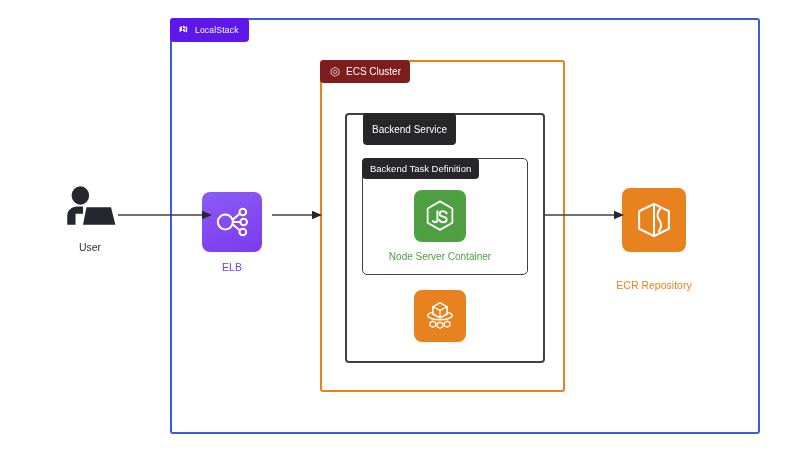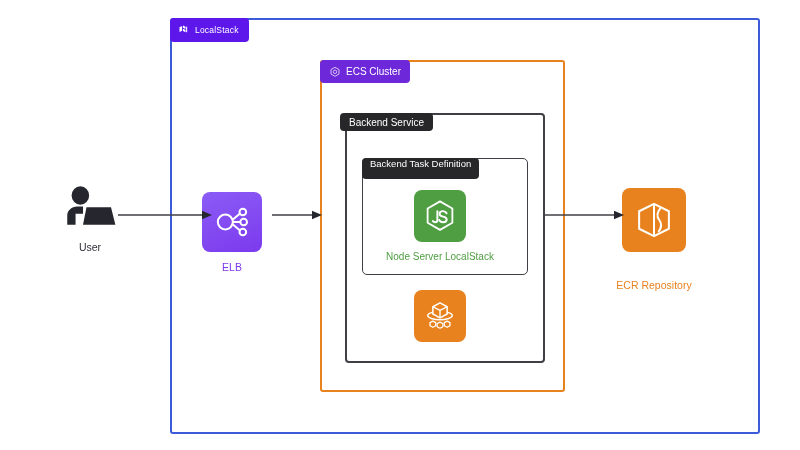--- a/index.html
+++ b/index.html
@@ -30,47 +30,47 @@
   }
   .ls-logo{width:12px;height:12px;display:block;flex:none;}
 
   
   .ecs-box{
     position:absolute;left:320px;top:60px;width:245px;height:332px;
     border:2px solid #e8821e;border-radius:3px;box-sizing:border-box;
   }
   .ecs-tab{
     position:absolute;left:320px;top:60px;height:23px;
-    background:#6d28d9;border-radius:4px;
+    background:#7f1d1d;border-radius:4px;
     display:flex;align-items:center;gap:5px;padding:0 9px;box-sizing:border-box;
   }
   .ecs-tab .tab-text{color:#fff;font-size:10px;white-space:nowrap;}
   .ecs-icon{width:12px;height:12px;display:block;flex:none;opacity:.85;}
 
   
   .svc-box{
     position:absolute;left:345px;top:113px;width:200px;height:250px;
     border:2px solid #3f3f46;border-radius:4px;box-sizing:border-box;
   }
   .svc-tab{
-    position:absolute;left:340px;top:113px;height:18px;
+    position:absolute;left:363px;top:113px;height:32px;
     background:#27272a;border-radius:4px;
     display:flex;align-items:center;padding:0 9px;box-sizing:border-box;
   }
   .svc-tab .tab-text{color:#fff;font-size:10px;white-space:nowrap;}
 
   
   .task-box{
     position:absolute;left:362px;top:158px;width:166px;height:117px;
     border:1.5px solid #3f3f46;border-radius:5px;box-sizing:border-box;
   }
   .task-tab{
     position:absolute;left:362px;top:158px;height:21px;
     background:#27272a;border-radius:4px;
-    display:flex;align-items:flex-start;padding:0 8px;box-sizing:border-box;
+    display:flex;align-items:center;padding:0 8px;box-sizing:border-box;
   }
   .task-tab .tab-text{color:#fff;font-size:9.5px;white-space:nowrap;}
 
   
   .node{position:absolute;display:flex;flex-direction:column;align-items:center;}
   .node .caption{margin-top:9px;font-size:10.5px;white-space:nowrap;text-align:center;}
   .tile{border-radius:8px;display:flex;align-items:center;justify-content:center;}
 
   .node-user{left:47px;top:186px;width:86px;}
   .user-glyph{width:56px;height:46px;display:block;}
@@ -160,21 +160,21 @@
   </div>
 
   <div class="node node-nodejs">
     <div class="tile tile-node">
       <svg width="36" height="36" viewBox="0 0 48 48">
         <path d="M24 4.5 L40.5 14 L40.5 33 L24 42.5 L7.5 33 L7.5 14 Z" fill="none" stroke="#ffffff" stroke-width="2.4" stroke-linejoin="round"></path>
         <path d="M20.5 17.5 L20.5 29.2 C20.5 31.1 19.2 32.2 17.5 32.2 C16.1 32.2 15.1 31.6 14.4 30.6" fill="none" stroke="#ffffff" stroke-width="2.6" stroke-linecap="round"></path>
         <path d="M32.8 20.4 C31.9 18.6 30.2 17.5 27.9 17.5 C25.2 17.5 23.4 19 23.4 21.2 C23.4 26 32.9 23.6 32.9 28.3 C32.9 30.6 31 32.2 28.1 32.2 C25.6 32.2 23.7 31.1 22.9 29.1" fill="none" stroke="#ffffff" stroke-width="2.6" stroke-linecap="round"></path>
       </svg>
     </div>
-    <span class="caption">Node Server LocalStack</span>
+    <span class="caption">Node Server Container</span>
   </div>
 
   <div class="node node-ecstask">
     <div class="tile tile-task">
       <svg width="38" height="38" viewBox="0 0 48 48">
         <ellipse cx="24" cy="23.5" rx="15.5" ry="5.2" fill="none" stroke="#ffffff" stroke-width="1.8"></ellipse>
         <path d="M24 7.5 L33 12.3 L33 21.5 L24 26.3 L15 21.5 L15 12.3 Z" fill="#e8821e" stroke="#ffffff" stroke-width="1.9" stroke-linejoin="round"></path>
         <line x1="15" y1="12.3" x2="24" y2="17" stroke="#ffffff" stroke-width="1.7"></line>
         <line x1="33" y1="12.3" x2="24" y2="17" stroke="#ffffff" stroke-width="1.7"></line>
         <line x1="24" y1="17" x2="24" y2="26.3" stroke="#ffffff" stroke-width="1.7"></line>

